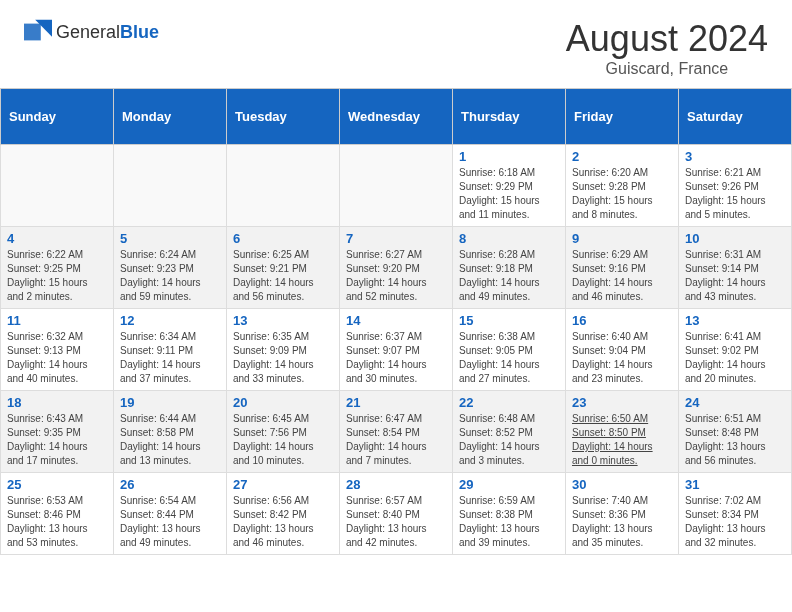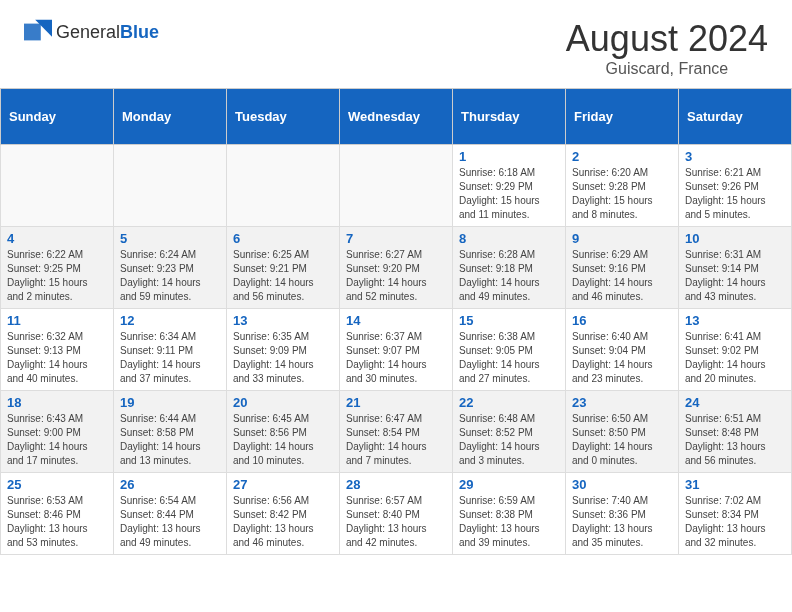--- a/index.html
+++ b/index.html
@@ -219,55 +219,55 @@
           <div class="day-info" style="white-space: pre-line;">Sunrise: 6:41 AM
 Sunset: 9:02 PM
 Daylight: 14 hours
 and 20 minutes.</div>
         </td>
       </tr>
       <tr>
         <td>
           <span class="day-number">18</span>
           <div class="day-info" style="white-space: pre-line;">Sunrise: 6:43 AM
-Sunset: 9:00 PM
+Sunset: 9:35 PM
 Daylight: 14 hours
 and 17 minutes.</div>
         </td>
         <td>
           <span class="day-number">19</span>
           <div class="day-info" style="white-space: pre-line;">Sunrise: 6:44 AM
 Sunset: 8:58 PM
 Daylight: 14 hours
 and 13 minutes.</div>
         </td>
         <td>
           <span class="day-number">20</span>
           <div class="day-info" style="white-space: pre-line;">Sunrise: 6:45 AM
-Sunset: 8:56 PM
+Sunset: 7:56 PM
 Daylight: 14 hours
 and 10 minutes.</div>
         </td>
         <td>
           <span class="day-number">21</span>
           <div class="day-info" style="white-space: pre-line;">Sunrise: 6:47 AM
 Sunset: 8:54 PM
 Daylight: 14 hours
 and 7 minutes.</div>
         </td>
         <td>
           <span class="day-number">22</span>
           <div class="day-info" style="white-space: pre-line;">Sunrise: 6:48 AM
 Sunset: 8:52 PM
 Daylight: 14 hours
 and 3 minutes.</div>
         </td>
         <td>
           <span class="day-number">23</span>
-          <div class="day-info" style="white-space: pre-line;">Sunrise: 6:50 AM
+          <div class="day-info" style="white-space: pre-line; text-decoration: underline;">Sunrise: 6:50 AM
 Sunset: 8:50 PM
 Daylight: 14 hours
 and 0 minutes.</div>
         </td>
         <td>
           <span class="day-number">24</span>
           <div class="day-info" style="white-space: pre-line;">Sunrise: 6:51 AM
 Sunset: 8:48 PM
 Daylight: 13 hours
 and 56 minutes.</div>

